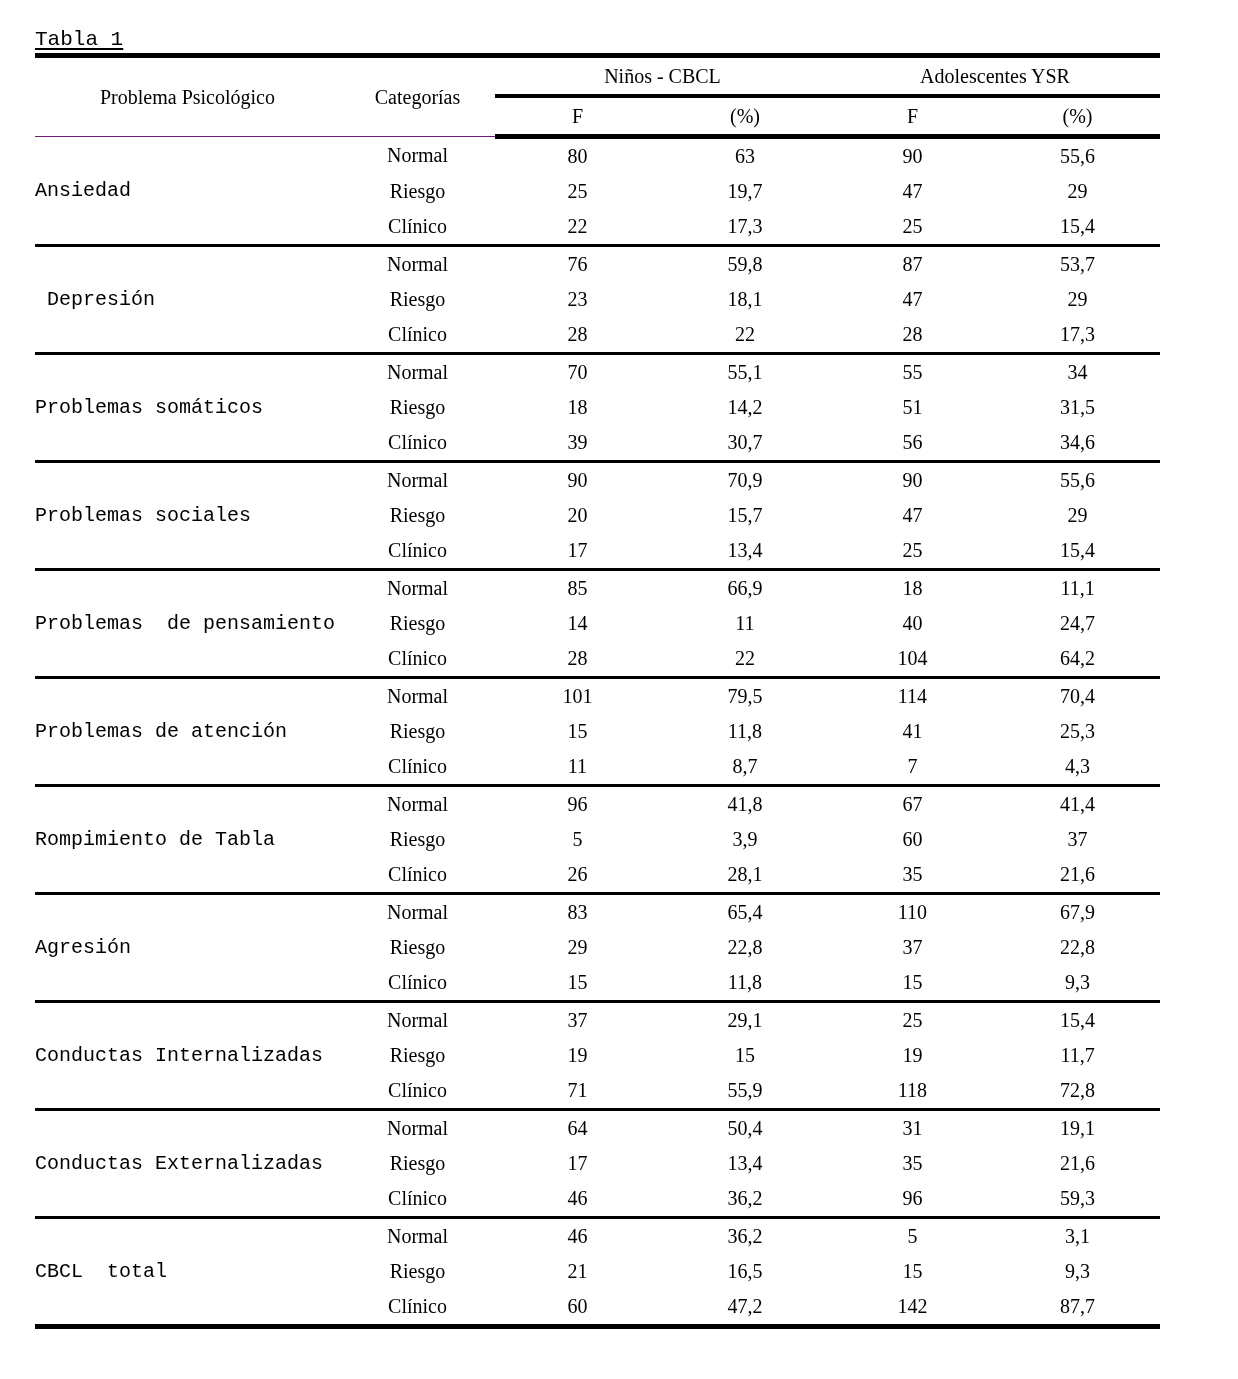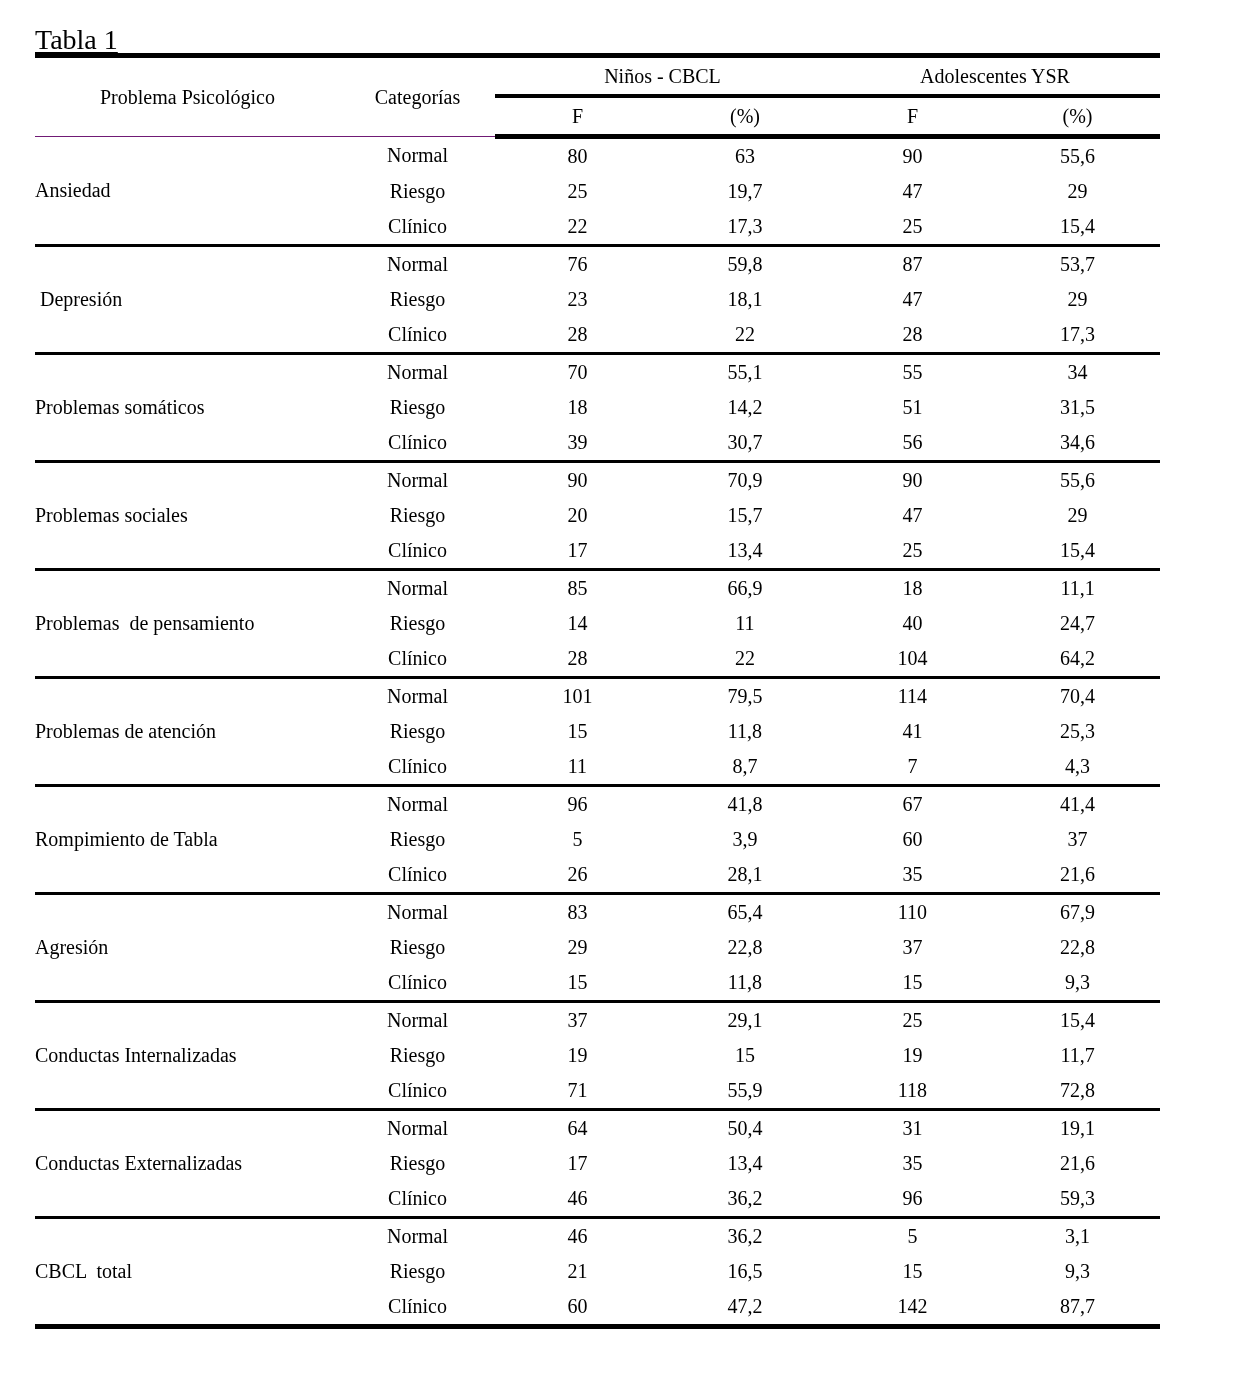--- a/index.html
+++ b/index.html
@@ -11,24 +11,25 @@
   }
   .page {
     position: relative;
     width: 1238px;
     height: 1379px;
     background: #ffffff;
     box-sizing: border-box;
     padding: 26px 0 0 35px;
   }
   .doc-title {
-    font-size: 28px;
+    font-size: 21px;
     line-height: 27px;
     text-decoration: underline;
     text-underline-offset: 3px;
+    font-family: Liberation Mono, monospace;
   }
   .doc-caption {
     font-size: 20px;
     line-height: 27px;
     margin-top: 3px;
     margin-bottom: 16px;
     white-space: nowrap;
   }
   table.freq {
     border-collapse: collapse;
@@ -61,20 +62,21 @@
   }
   tbody.group td {
     height: 35px;
     line-height: 35px;
   }
   td.c-problem {
     text-align: left;
     padding-left: 10px;
     vertical-align: top;
     white-space: pre;
+    font-family: Liberation Mono, monospace;
   }
   td.c-cat, td.c-num, thead th {
     text-align: center;
   }
 </style>
 </head>
 <body>
 
 <div class="page">
 

